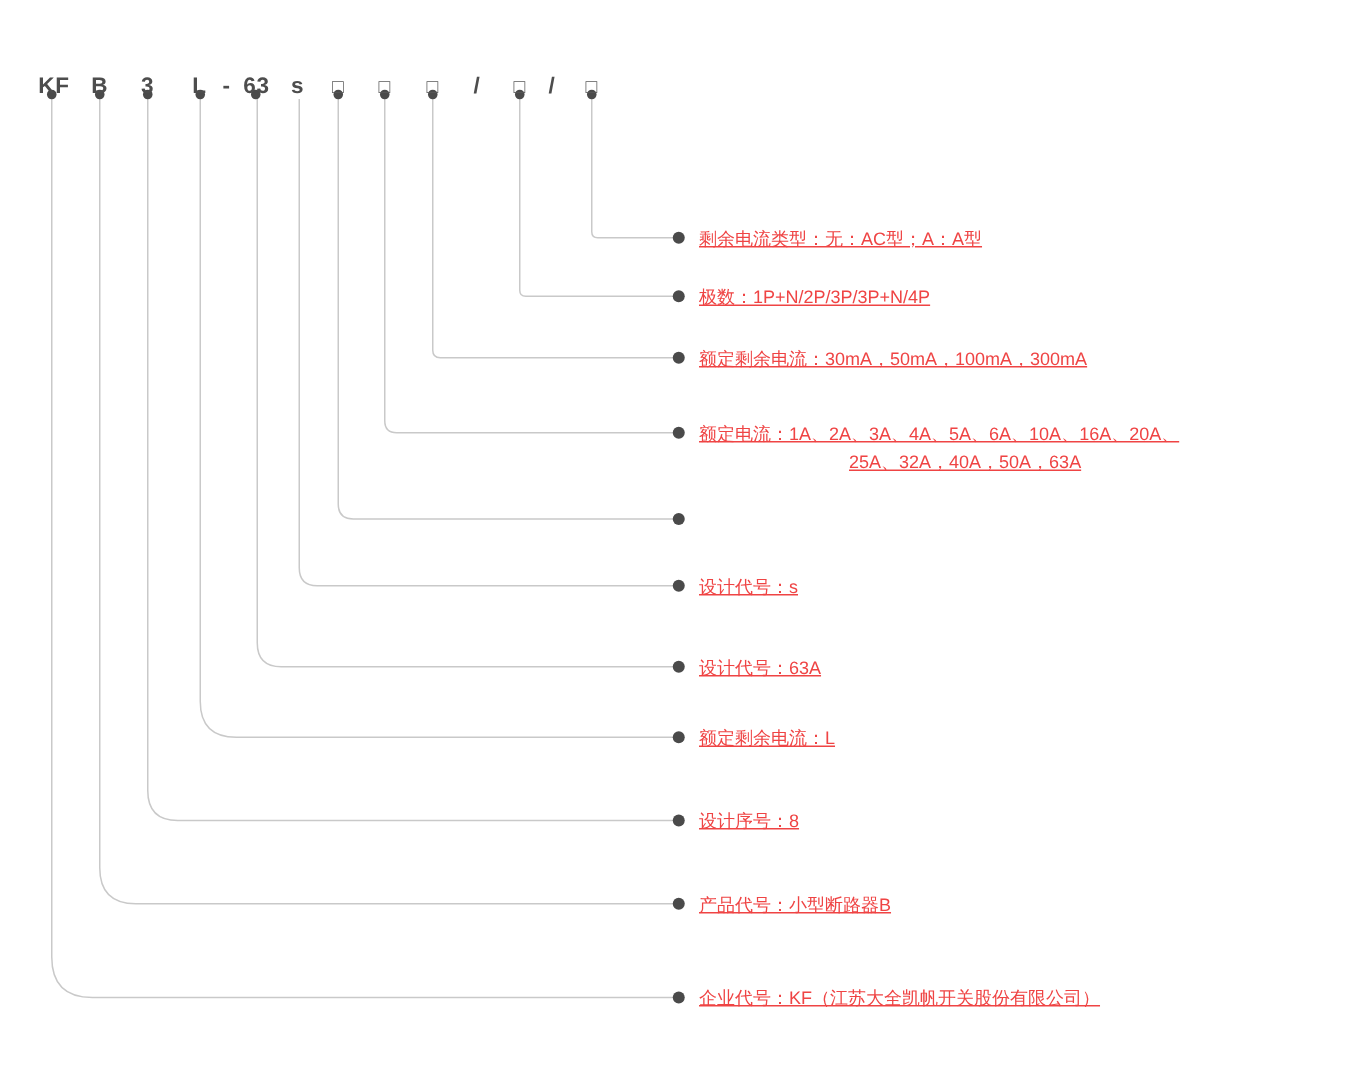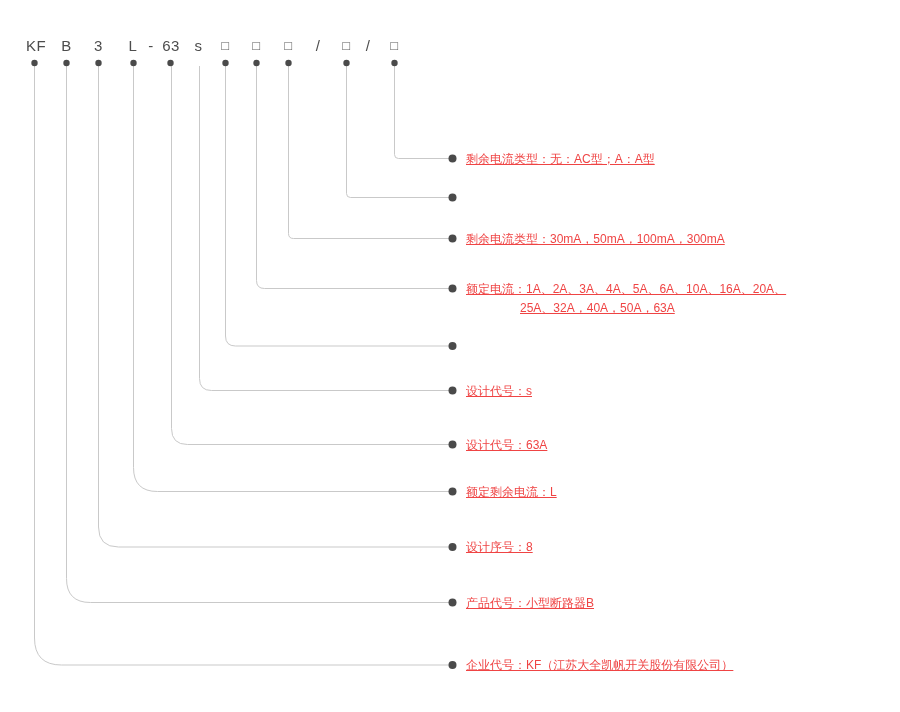--- a/index.html
+++ b/index.html
@@ -15,28 +15,29 @@
     background: #ffffff;
     overflow: hidden;
   }
   svg.lines {
     position: absolute;
     left: 0;
     top: 0;
   }
   .tok {
     position: absolute;
-    top: 36px;
+    top: 48px;
     height: 20px;
     line-height: 20px;
     font-size: 15px;
     color: #4d4d4d;
     transform: translateX(-50%);
     white-space: pre;
     letter-spacing: 0.5px;
+    font-weight: bold;
   }
   .tok.sq {
     font-size: 13px;
     color: #5a5a5a;
   }
   .row-label {
     position: absolute;
     left: 466px;
     height: 20px;
     line-height: 20px;
@@ -100,23 +101,24 @@
   <span class="tok" style="left:198.5px">s</span>
   <span class="tok sq" style="left:225.5px">□</span>
   <span class="tok sq" style="left:256.5px">□</span>
   <span class="tok sq" style="left:288.5px">□</span>
   <span class="tok" style="left:318px">/</span>
   <span class="tok sq" style="left:346.5px">□</span>
   <span class="tok" style="left:368px">/</span>
   <span class="tok sq" style="left:394.5px">□</span>
 
   <div class="row-label" style="top:148.5px">剩余电流类型：无：AC型；A：A型</div>
-  <div class="row-label" style="top:228.5px">剩余电流类型：30mA，50mA，100mA，300mA</div>
+  <div class="row-label" style="top:187.5px">极数：1P+N/2P/3P/3P+N/4P</div>
+  <div class="row-label" style="top:228.5px">额定剩余电流：30mA，50mA，100mA，300mA</div>
   <div class="row-label" style="top:278.5px">额定电流：1A、2A、3A、4A、5A、6A、10A、16A、20A、</div>
-  <div class="row-label" style="top:298px; left:520px">25A、32A，40A，50A，63A</div>
+  <div class="row-label" style="top:298px; left:566px">25A、32A，40A，50A，63A</div>
   <div class="row-label" style="top:380.5px">设计代号：s</div>
   <div class="row-label" style="top:434.5px">设计代号：63A</div>
   <div class="row-label" style="top:481.5px">额定剩余电流：L</div>
   <div class="row-label" style="top:537px">设计序号：8</div>
   <div class="row-label" style="top:592.5px">产品代号：小型断路器B</div>
   <div class="row-label" style="top:655px">企业代号：KF（江苏大全凯帆开关股份有限公司）</div>
 
 </div>
 
 </body></html>

